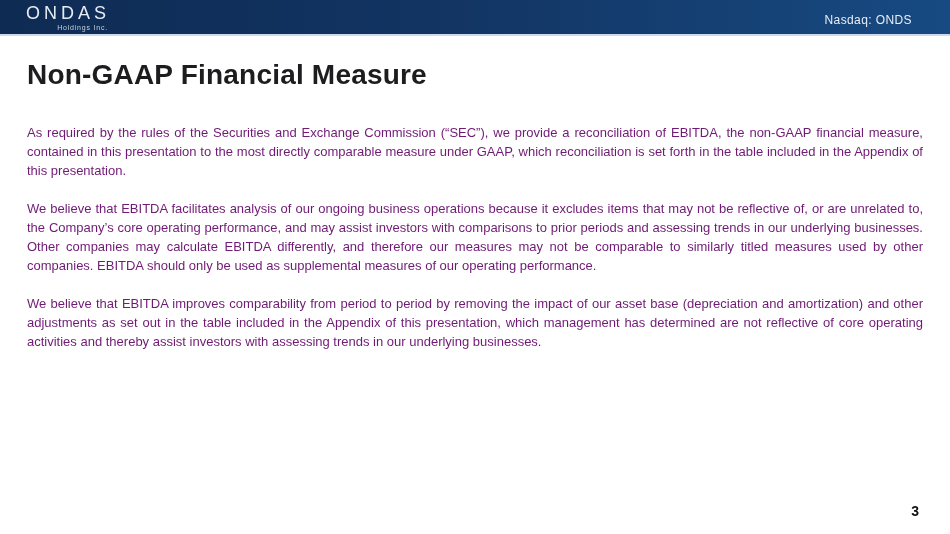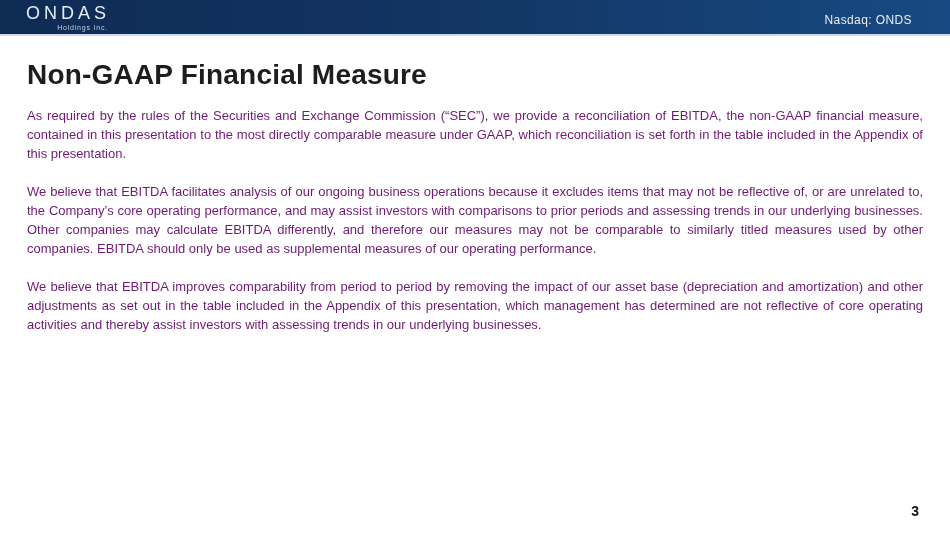--- a/index.html
+++ b/index.html
@@ -61,21 +61,21 @@
     top: 38px;
     left: 0;
     width: 100%;
     padding: 21px 27px 0 27px;
   }
   .title {
     font-size: 28px;
     font-weight: 700;
     letter-spacing: 0.2px;
     color: #1d1d1f;
-    margin-bottom: 15px;
+    margin-bottom: 32px;
   }
   .body-text p {
     font-size: 13px;
     line-height: 19px;
     color: #701a75;
     text-align: justify;
     margin-bottom: 19px;
   }
   .page-number {
     position: absolute;

